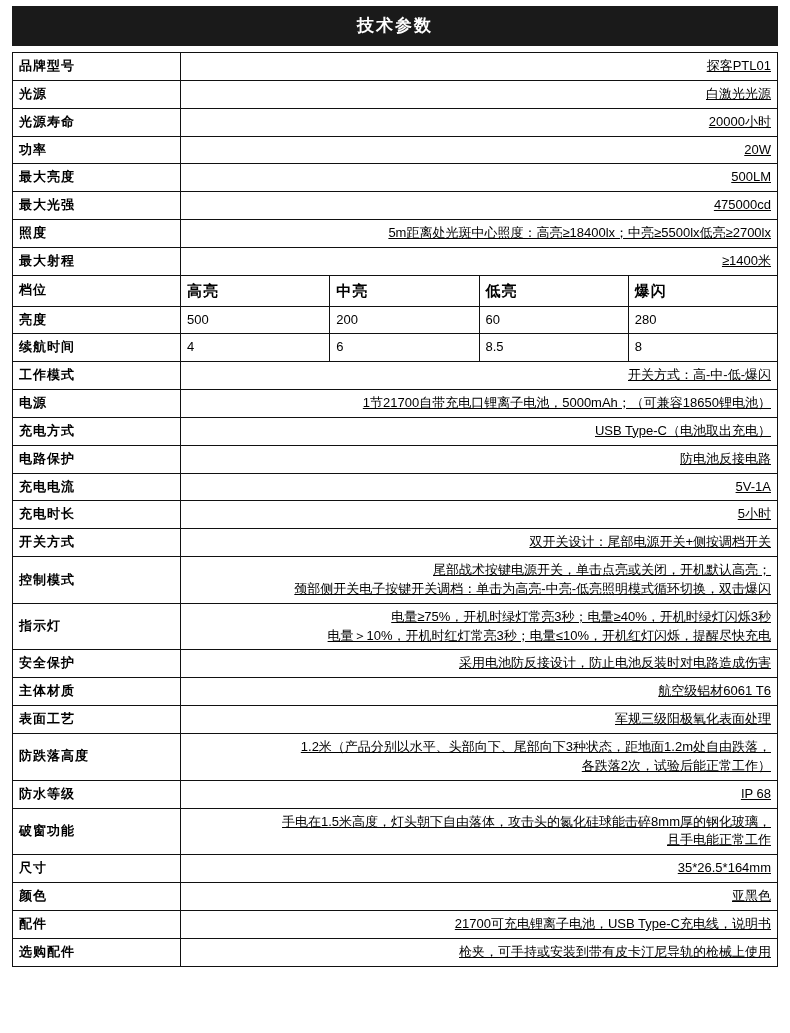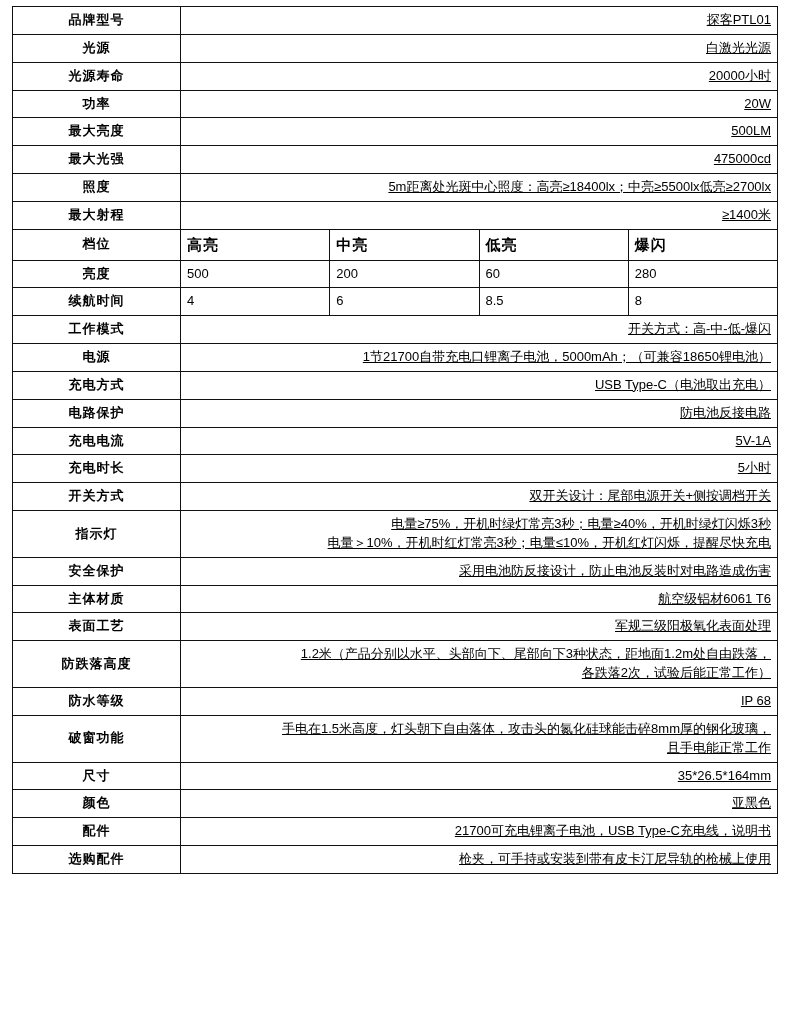--- a/index.html
+++ b/index.html
@@ -35,21 +35,21 @@
   }
   table.spec td {
     border: 1px solid #111111;
     font-size: 13px;
     line-height: 1.45;
     padding: 4px 6px;
     vertical-align: middle;
   }
   td.label {
     width: 155px;
-    text-align: center;
+    text-align: left;
     font-size: 15px;
     font-weight: bold;
     padding: 5px 4px;
     letter-spacing: 1px;
   }
   td.value {
     text-align: right;
     padding-left: 8px;
     font-size: 12.5px;
     text-decoration: underline;
@@ -66,20 +66,21 @@
   .multi {
     white-space: pre-line;
     line-height: 1.55;
   }
 </style>
 </head>
 <body>
 
 <div class="sheet">
 
+  <div class="title-bar">技术参数</div>
 
   <table class="spec">
     <tbody>
       <tr>
         <td class="label">品牌型号</td>
         <td class="value" colspan="4">探客PTL01</td>
       </tr>
       <tr>
         <td class="label">光源</td>
         <td class="value" colspan="4">白激光光源</td>
@@ -153,20 +154,25 @@
       </tr>
       <tr>
         <td class="label">充电时长</td>
         <td class="value" colspan="4">5小时</td>
       </tr>
       <tr>
         <td class="label">开关方式</td>
         <td class="value" colspan="4">双开关设计：尾部电源开关+侧按调档开关</td>
       </tr>
       <tr>
+        <td class="label">控制模式</td>
+        <td class="value multi" colspan="4">尾部战术按键电源开关，单击点亮或关闭，开机默认高亮；
+颈部侧开关电子按键开关调档：单击为高亮-中亮-低亮照明模式循环切换，双击爆闪</td>
+      </tr>
+      <tr>
         <td class="label">指示灯</td>
         <td class="value multi" colspan="4">电量≥75%，开机时绿灯常亮3秒；电量≥40%，开机时绿灯闪烁3秒
 电量＞10%，开机时红灯常亮3秒；电量≤10%，开机红灯闪烁，提醒尽快充电</td>
       </tr>
       <tr>
         <td class="label">安全保护</td>
         <td class="value" colspan="4">采用电池防反接设计，防止电池反装时对电路造成伤害</td>
       </tr>
       <tr>
         <td class="label">主体材质</td>

